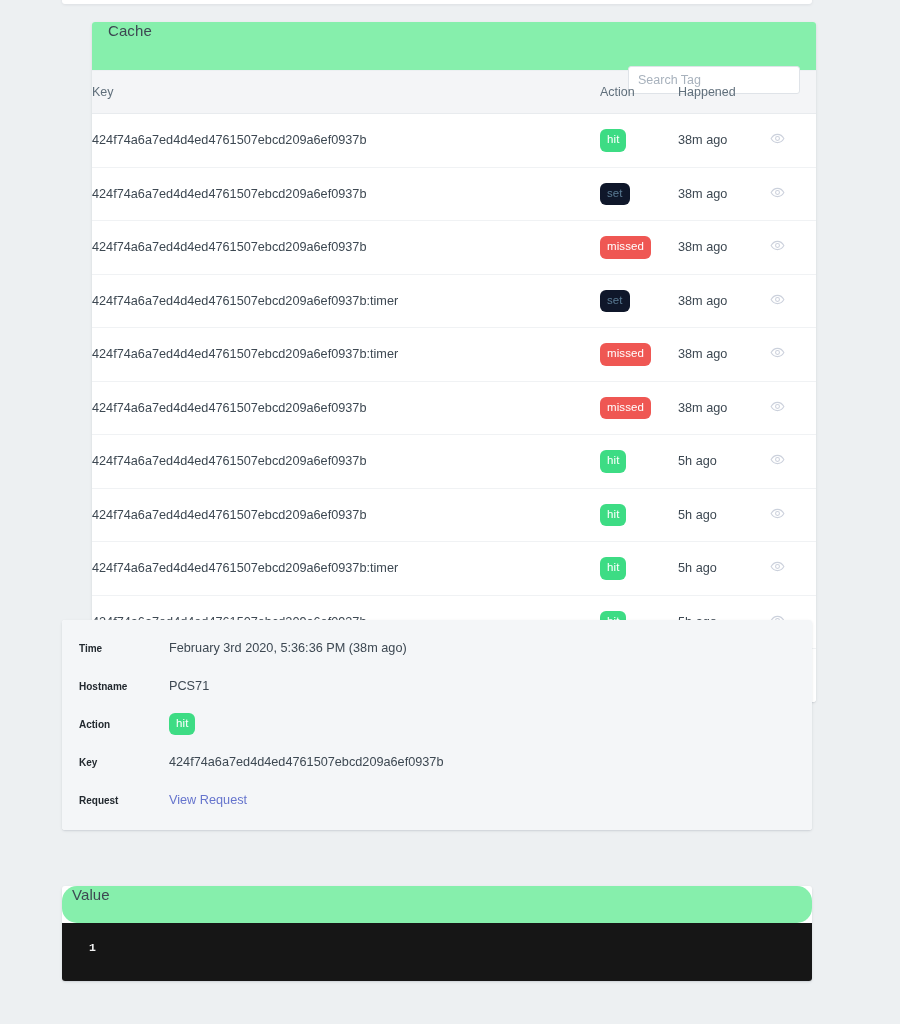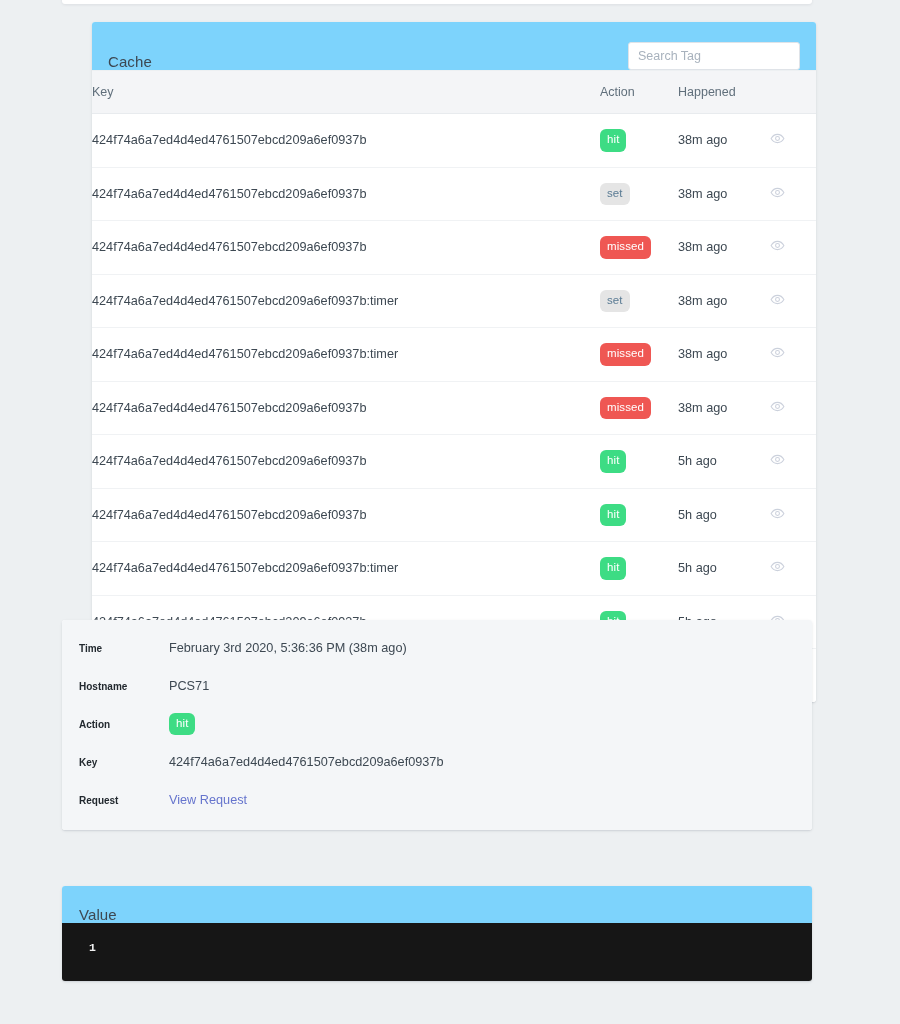--- a/index.html
+++ b/index.html
@@ -42,24 +42,24 @@
 
   
   #cache-card {
     left: 92px;
     top: 22px;
     width: 724px;
   }
   .card-head {
     height: 48px;
     display: flex;
-    align-items: flex-end;
+    align-items: flex-start;
     justify-content: space-between;
     padding: 0 16px 0 16px;
-    background: #7dd3fc;
+    background: #86efac;
   }
   .card-title {
     font-size: 15px;
     color: #3d4852;
     font-weight: 400;
     letter-spacing: .1px;
   }
   .search-input {
     width: 172px;
     height: 28px;
@@ -110,21 +110,21 @@
   .badge {
     display: inline-block;
     font-size: 11.5px;
     line-height: 1;
     padding: 5px 7px 6px 7px;
     border-radius: 6px;
     font-weight: 400;
     letter-spacing: .1px;
   }
   .badge-hit    { background: #3ddc84; color: #ffffff; }
-  .badge-set    { background: #e5e5e5; color: #5a7b94; }
+  .badge-set    { background: #0f172a; color: #5a7b94; }
   .badge-missed { background: #ef5753; color: #ffffff; }
 
   .eye {
     display: inline-block;
     vertical-align: middle;
     opacity: .85;
   }
 
   
   #details-card {
@@ -163,21 +163,21 @@
     text-decoration: none;
     cursor: pointer;
   }
 
   
   #value-card {
     left: 62px;
     top: 886px;
     width: 750px;
   }
-  #value-card .card-head { height: 37px; padding-left: 17px; }
+  #value-card .card-head { height: 37px; padding-left: 10px; border-radius: 15px; }
   .code-block {
     background: #161616;
     padding: 18px 0 22px 0;
     min-height: 58px;
   }
   .code-line {
     display: flex;
     font-family: "Liberation Mono", monospace;
     font-size: 11.5px;
   }

